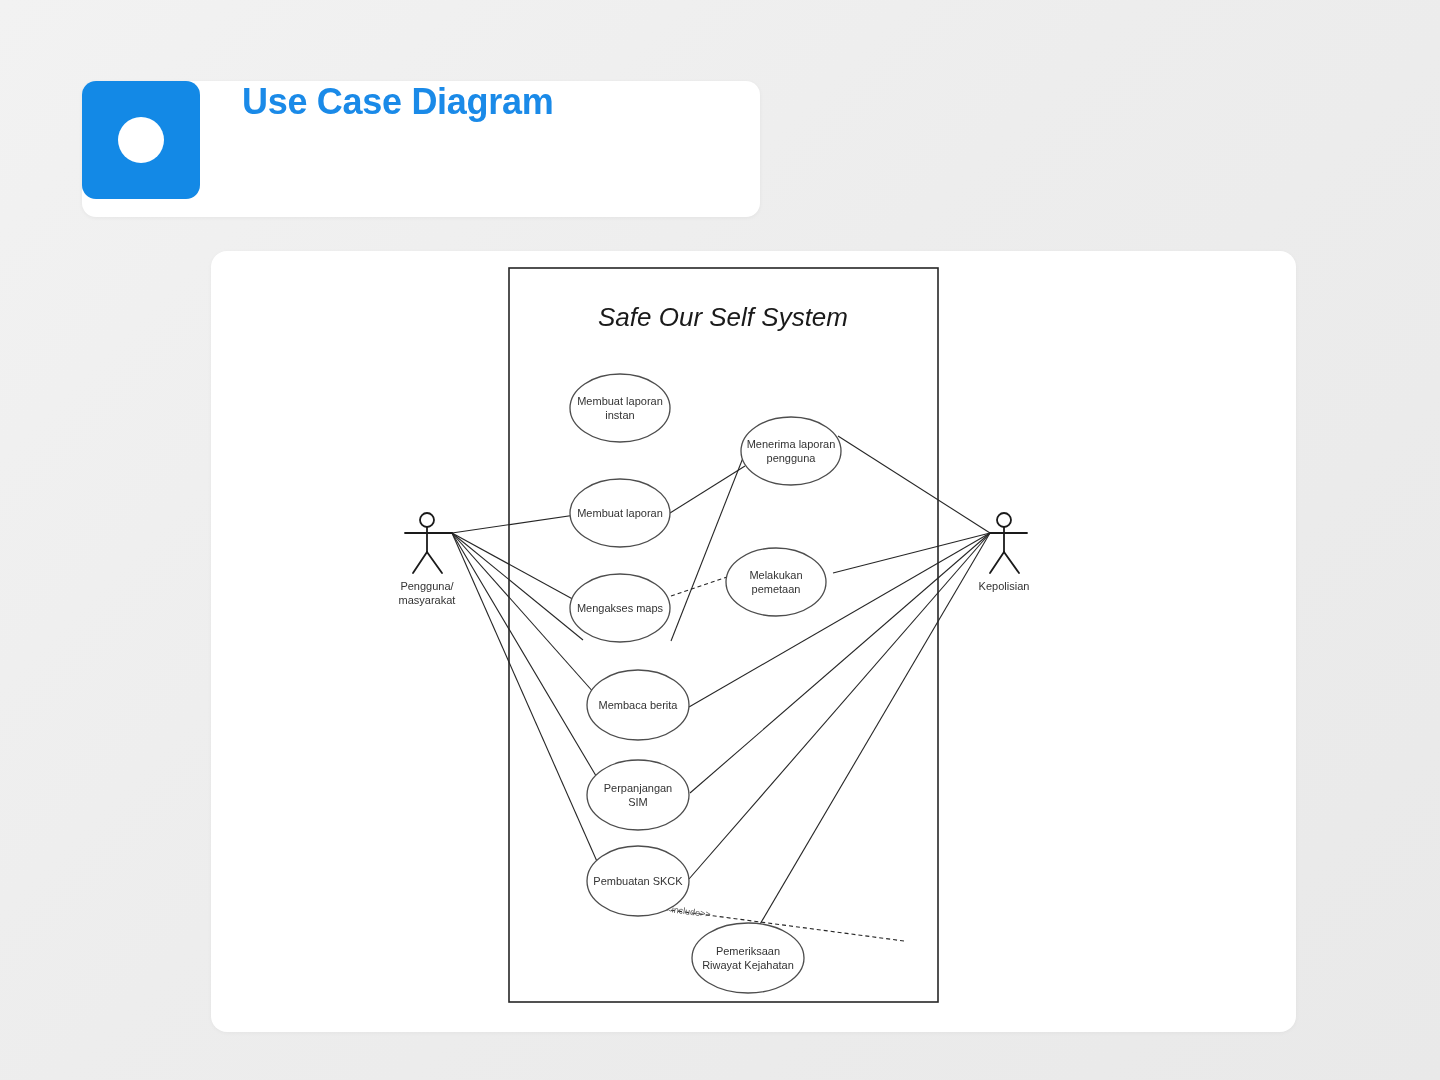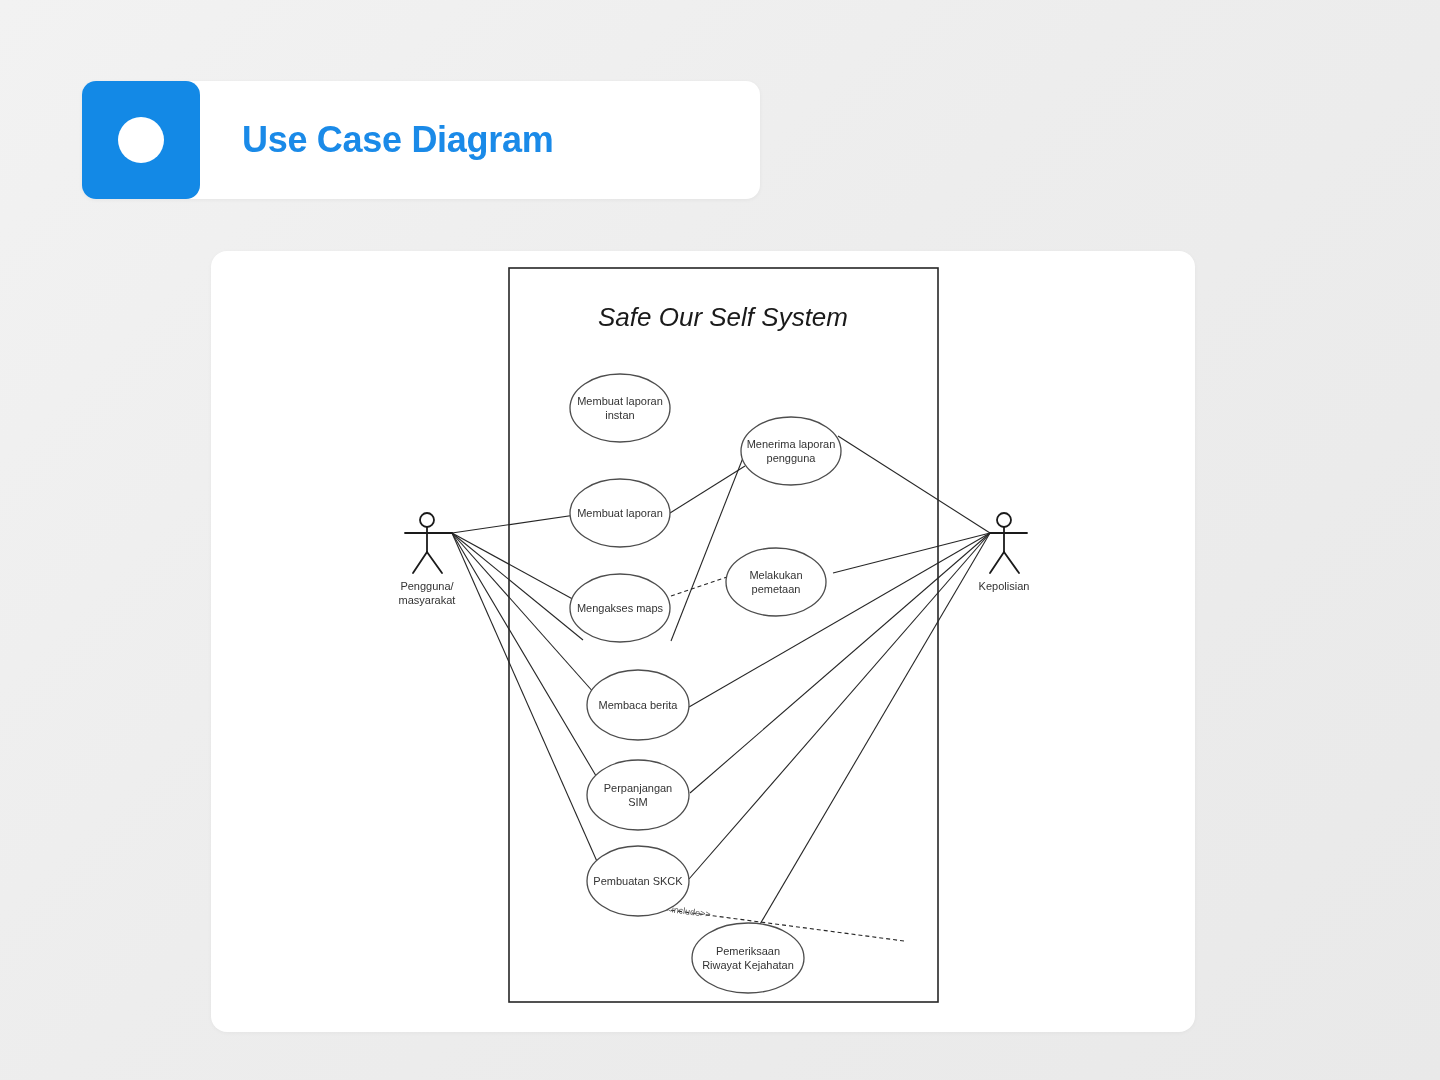--- a/index.html
+++ b/index.html
@@ -18,26 +18,25 @@
     width: 1440px;
     height: 1080px;
   }
 
   
   .header-card {
     position: absolute;
     left: 82px;
     top: 81px;
     width: 678px;
-    height: 118px;
+    height: 136px;
     background: #ffffff;
     border-radius: 14px;
     box-shadow: 0 1px 4px rgba(0,0,0,0.05);
     display: flex;
-    align-items: center;
   }
   .header-icon {
     width: 118px;
     height: 118px;
     background: #1389e6;
     border-radius: 14px;
     flex: 0 0 118px;
     display: flex;
     align-items: center;
     justify-content: center;
@@ -55,21 +54,21 @@
     letter-spacing: -0.3px;
     margin-left: 42px;
     white-space: nowrap;
   }
 
   
   .diagram-card {
     position: absolute;
     left: 211px;
     top: 251px;
-    width: 984px;
+    width: 1085px;
     height: 781px;
     background: #ffffff;
     border-radius: 16px;
     box-shadow: 0 1px 4px rgba(0,0,0,0.04);
     overflow: hidden;
   }
   .diagram-svg {
     position: absolute;
     left: 0;
     top: 0;

